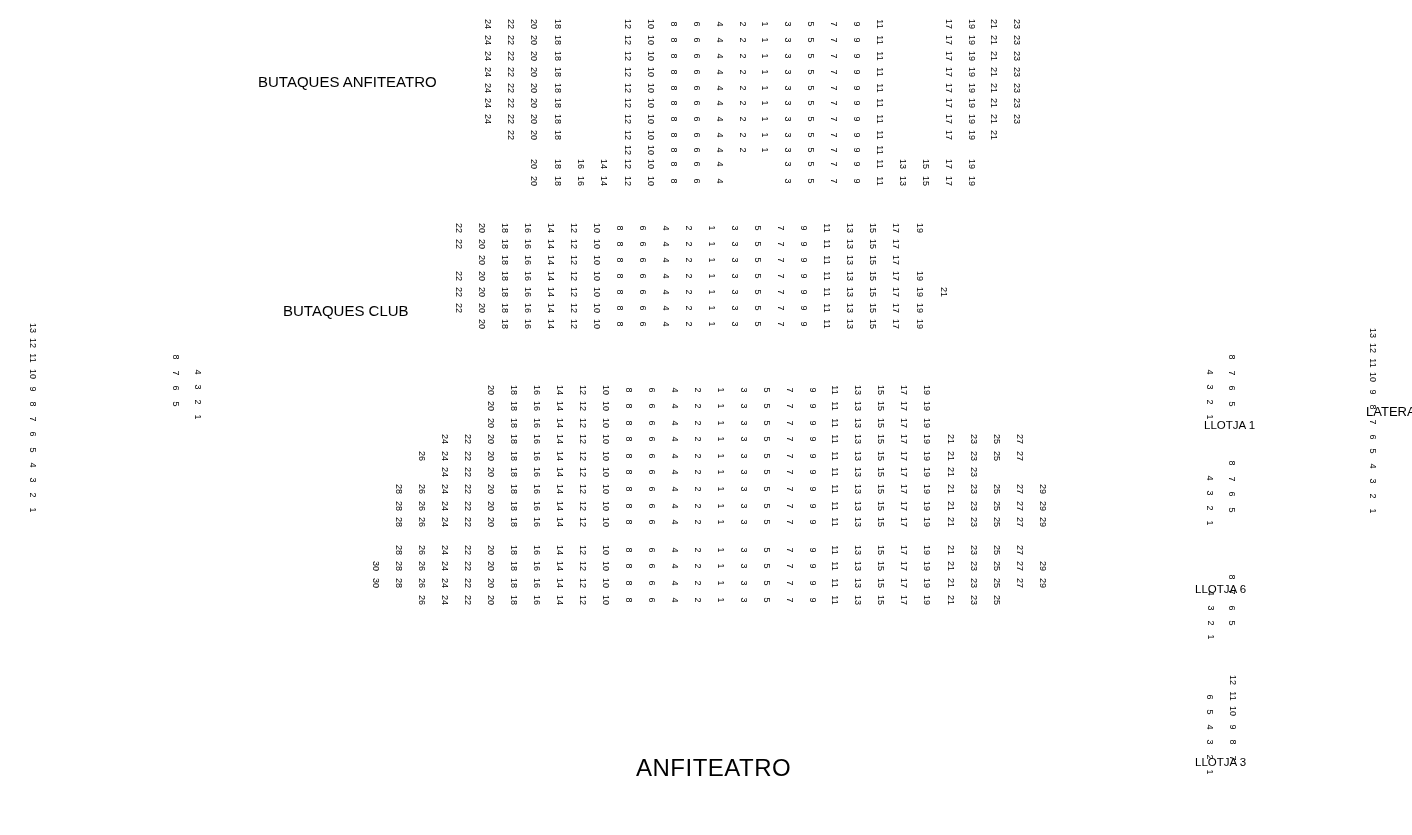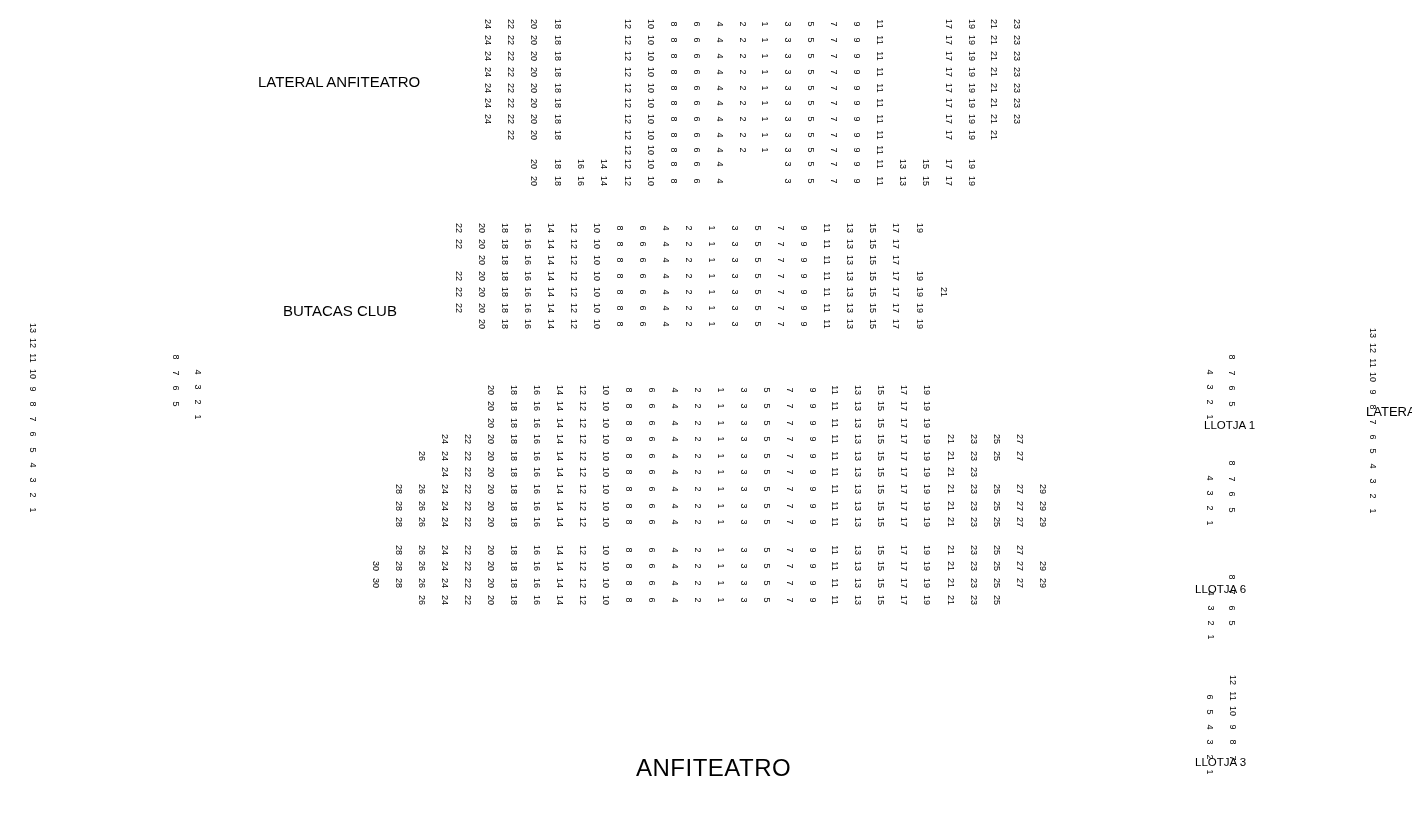--- a/index.html
+++ b/index.html
@@ -777,23 +777,23 @@
     <span class="seat" style="left: 1372px; top: 407px;">8</span>
     <span class="seat" style="left: 1372px; top: 421.8px;">7</span>
     <span class="seat" style="left: 1372px; top: 436.6px;">6</span>
     <span class="seat" style="left: 1372px; top: 451.4px;">5</span>
     <span class="seat" style="left: 1372px; top: 466.2px;">4</span>
     <span class="seat" style="left: 1372px; top: 481px;">3</span>
     <span class="seat" style="left: 1372px; top: 495.8px;">2</span>
     <span class="seat" style="left: 1372px; top: 510.6px;">1</span>
   </div>
 
-<div class="lbl mid" style="left: 258px; top: 73px;">LATERAL ANFITEATRO</div>
+<div class="lbl mid" style="left: 258px; top: 73px;">BUTAQUES ANFITEATRO</div>
 
-<div class="lbl mid" style="left: 283px; top: 302px;">BUTACAS CLUB</div>
+<div class="lbl mid" style="left: 283px; top: 302px;">BUTAQUES CLUB</div>
 
 <div class="lbl big" style="left: 636px; top: 754px;">ANFITEATRO</div>
 
 <div class="lbl sm" style="left: 1204px; top: 419px;">LLOTJA 1</div>
 
 <div class="lbl sm" style="left: 1195px; top: 583px;">LLOTJA 6</div>
 
 <div class="lbl sm" style="left: 1195px; top: 756px;">LLOTJA 3</div>
 
 <div class="lbl lat" style="left: 1366px; top: 404px;">LATERAL</div>

